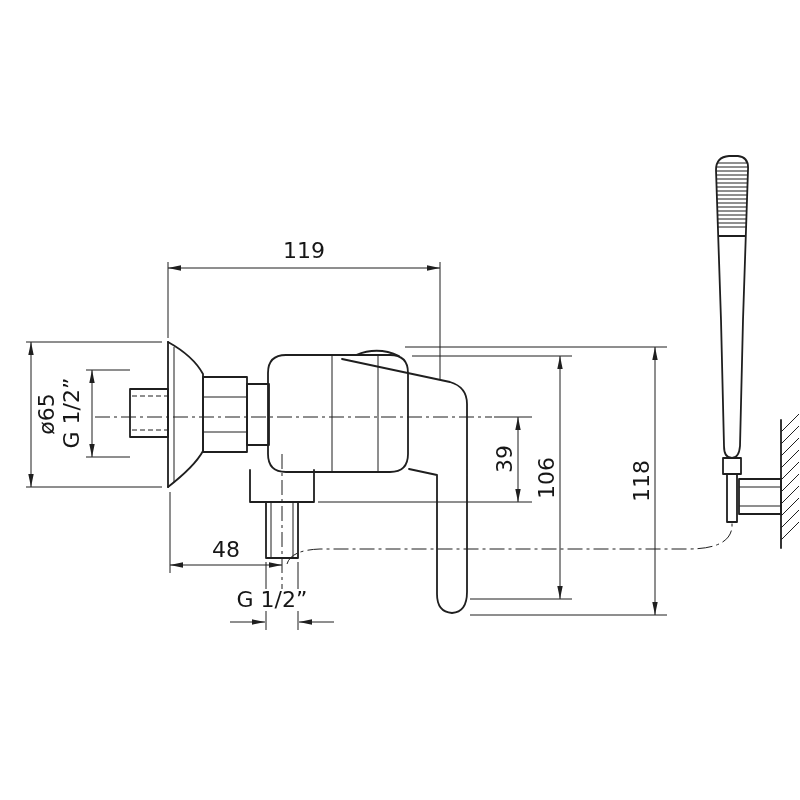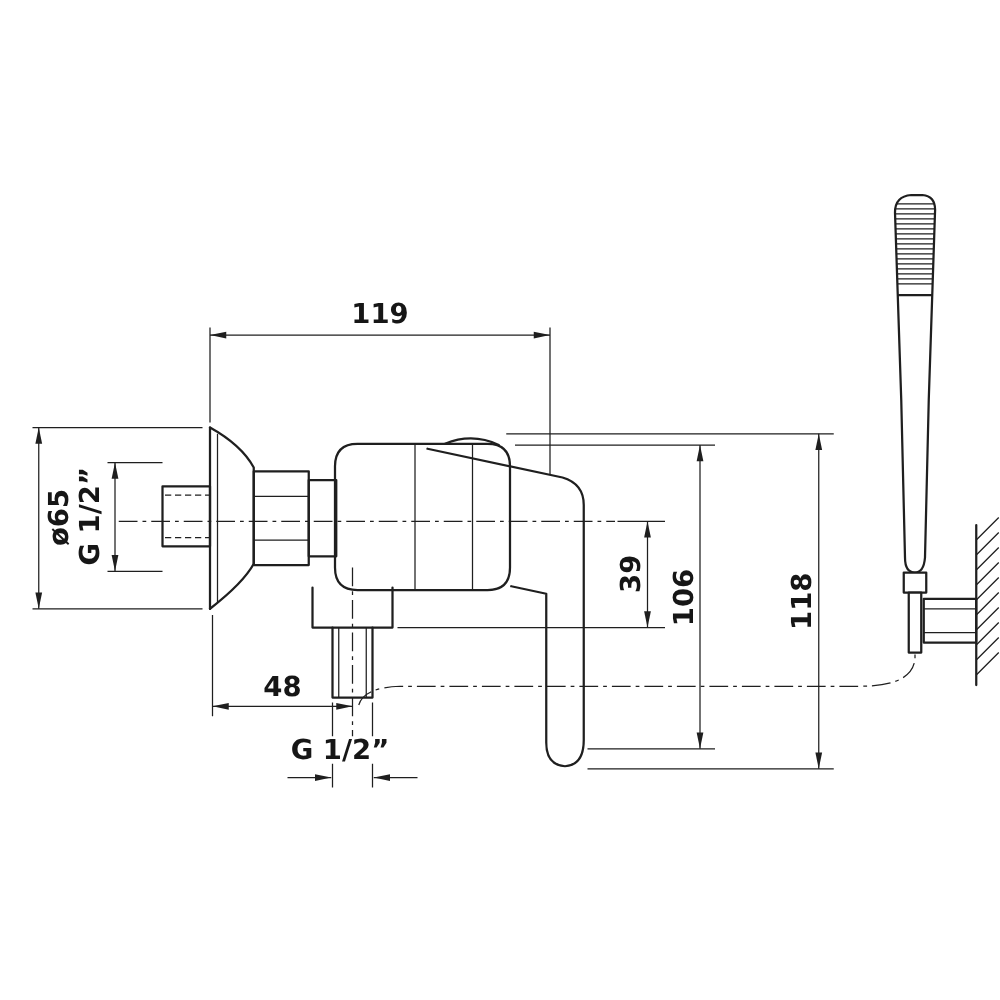--- a/index.html
+++ b/index.html
@@ -1,17 +1,17 @@
 <!DOCTYPE html>
 <html><head>
 <meta charset="utf-8">
 <style>
   html,body{margin:0;padding:0;background:#ffffff;}
   body{width:800px;height:800px;overflow:hidden;}
-  .wrap{position:relative;width:728px;height:800px;background:#ffffff;font-weight:bold;}
+  .wrap{position:relative;width:728px;height:800px;background:#ffffff;}
   svg{display:block;}
   .s{stroke:#1f1f1f;stroke-width:1.8;fill:none;stroke-linecap:round;stroke-linejoin:round;}
   .sw{stroke:#1f1f1f;stroke-width:1.8;fill:#ffffff;stroke-linejoin:round;}
   .t{stroke:#1f1f1f;stroke-width:1;fill:none;}
   .dash{stroke-dasharray:5 3;}
   .cl{stroke:#1f1f1f;stroke-width:1;fill:none;stroke-dasharray:15 4 3 4;}
   text{font-family:"DejaVu Sans","Liberation Sans",sans-serif;font-size:22px;fill:#161616;}
 </style>
 </head>
 <body>

